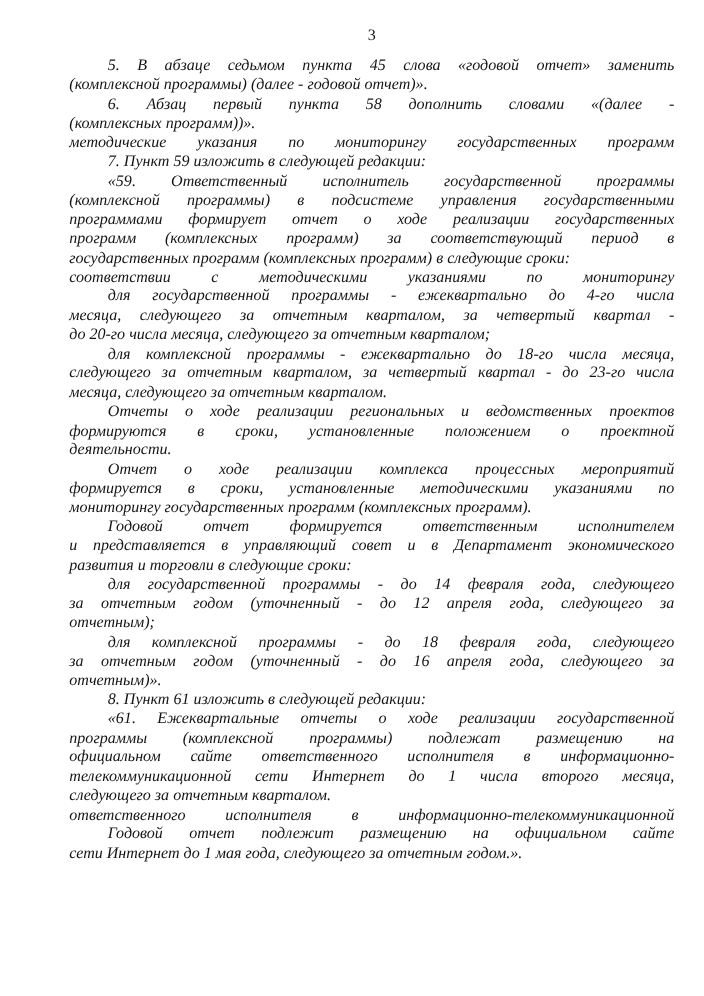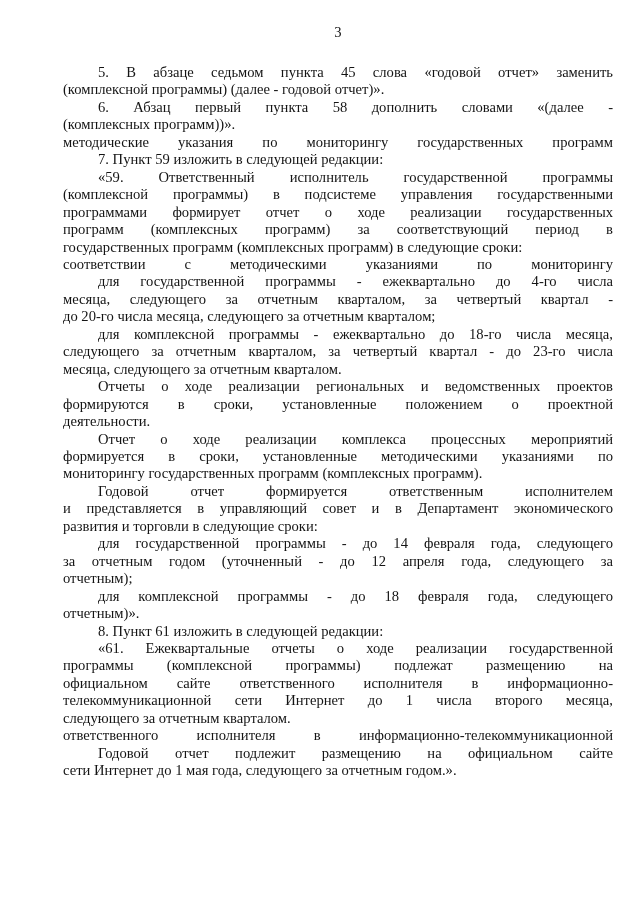--- a/index.html
+++ b/index.html
@@ -20,23 +20,24 @@
     position: absolute;
     top: 24px;
     left: 63px;
     width: 550px;
     text-align: center;
     font-size: 14.6px;
     line-height: 17px;
   }
   .content {
     position: absolute;
-    top: 64px;
+    top: 52px;
     left: 63px;
     width: 550px;
+    font-style: italic;
   }
   .paragraph {
     margin: 0;
     padding: 0;
   }
   .line {
     font-size: 14.6px;
     line-height: 17.45px;
     text-align: justify;
     text-align-last: justify;
@@ -101,20 +102,21 @@
         <div class="line">и представляется в управляющий совет и в Департамент экономического</div>
         <div class="line last">развития и торговли в следующие сроки:</div>
       </div>
       <div class="paragraph">
         <div class="line first">для государственной программы - до 14 февраля года, следующего</div>
         <div class="line">за отчетным годом (уточненный - до 12 апреля года, следующего за</div>
         <div class="line last">отчетным);</div>
       </div>
       <div class="paragraph">
         <div class="line first">для комплексной программы - до 18 февраля года, следующего</div>
+        <div class="line">за отчетным годом (уточненный - до 16 апреля года, следующего за</div>
         <div class="line last">отчетным)».</div>
       </div>
       <div class="paragraph">
         <div class="line first last">8. Пункт 61 изложить в следующей редакции:</div>
       </div>
       <div class="paragraph">
         <div class="line first">«61. Ежеквартальные отчеты о ходе реализации государственной</div>
         <div class="line">программы (комплексной программы) подлежат размещению на</div>
         <div class="line">официальном сайте ответственного исполнителя в информационно-</div>
         <div class="line">телекоммуникационной сети Интернет до 1 числа второго месяца,</div>

